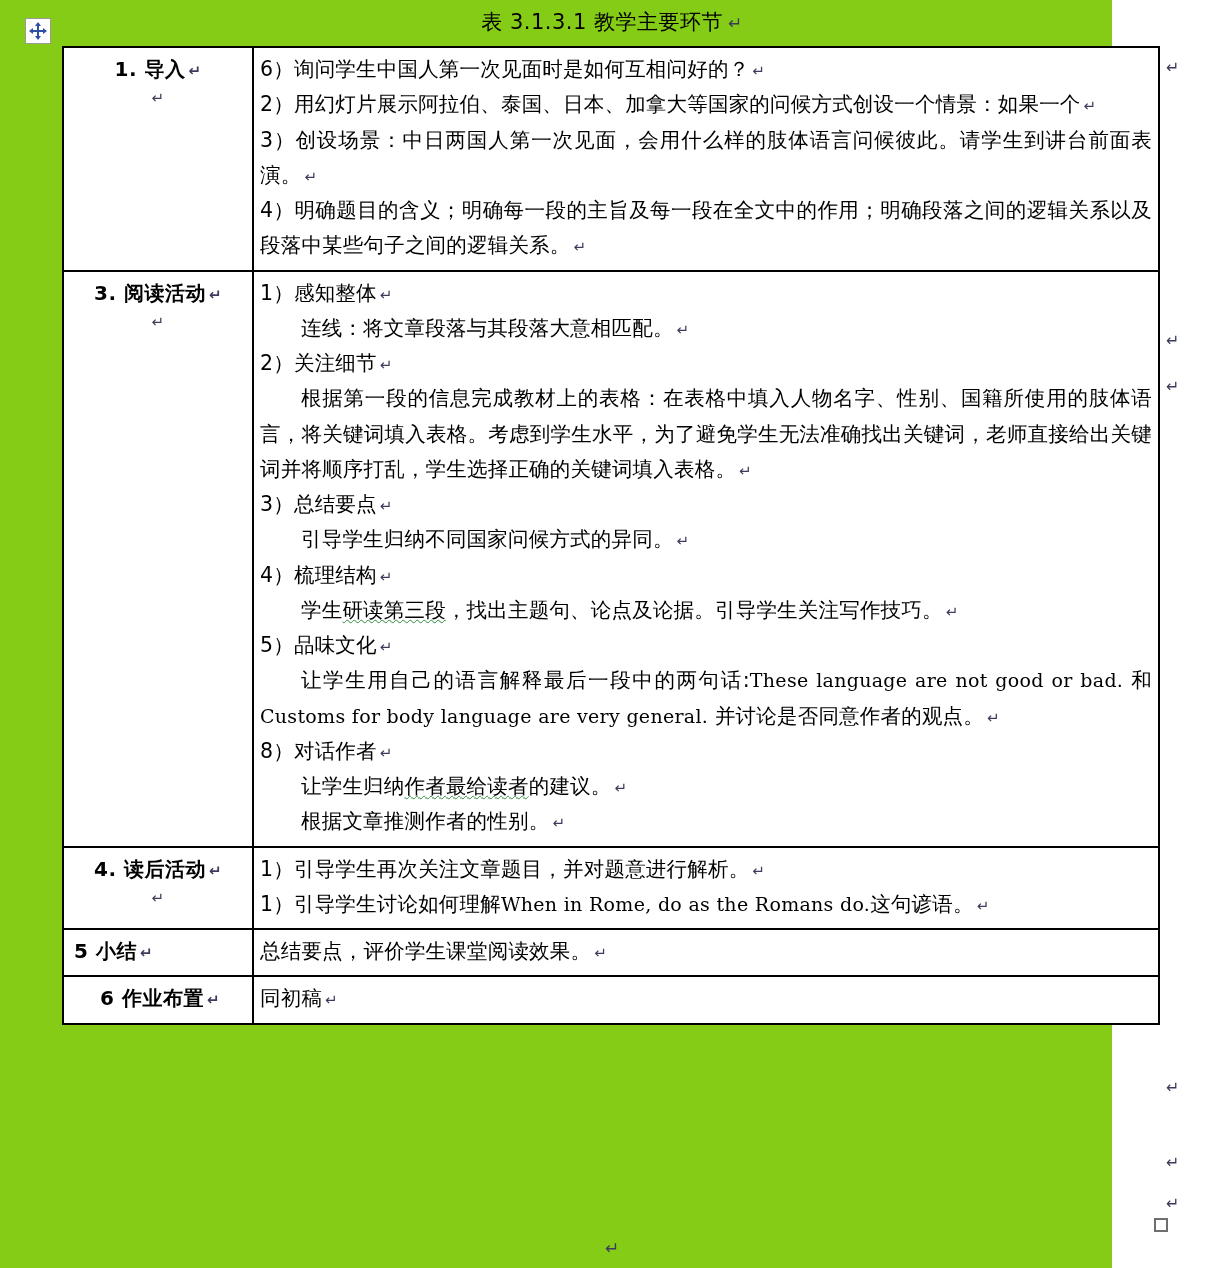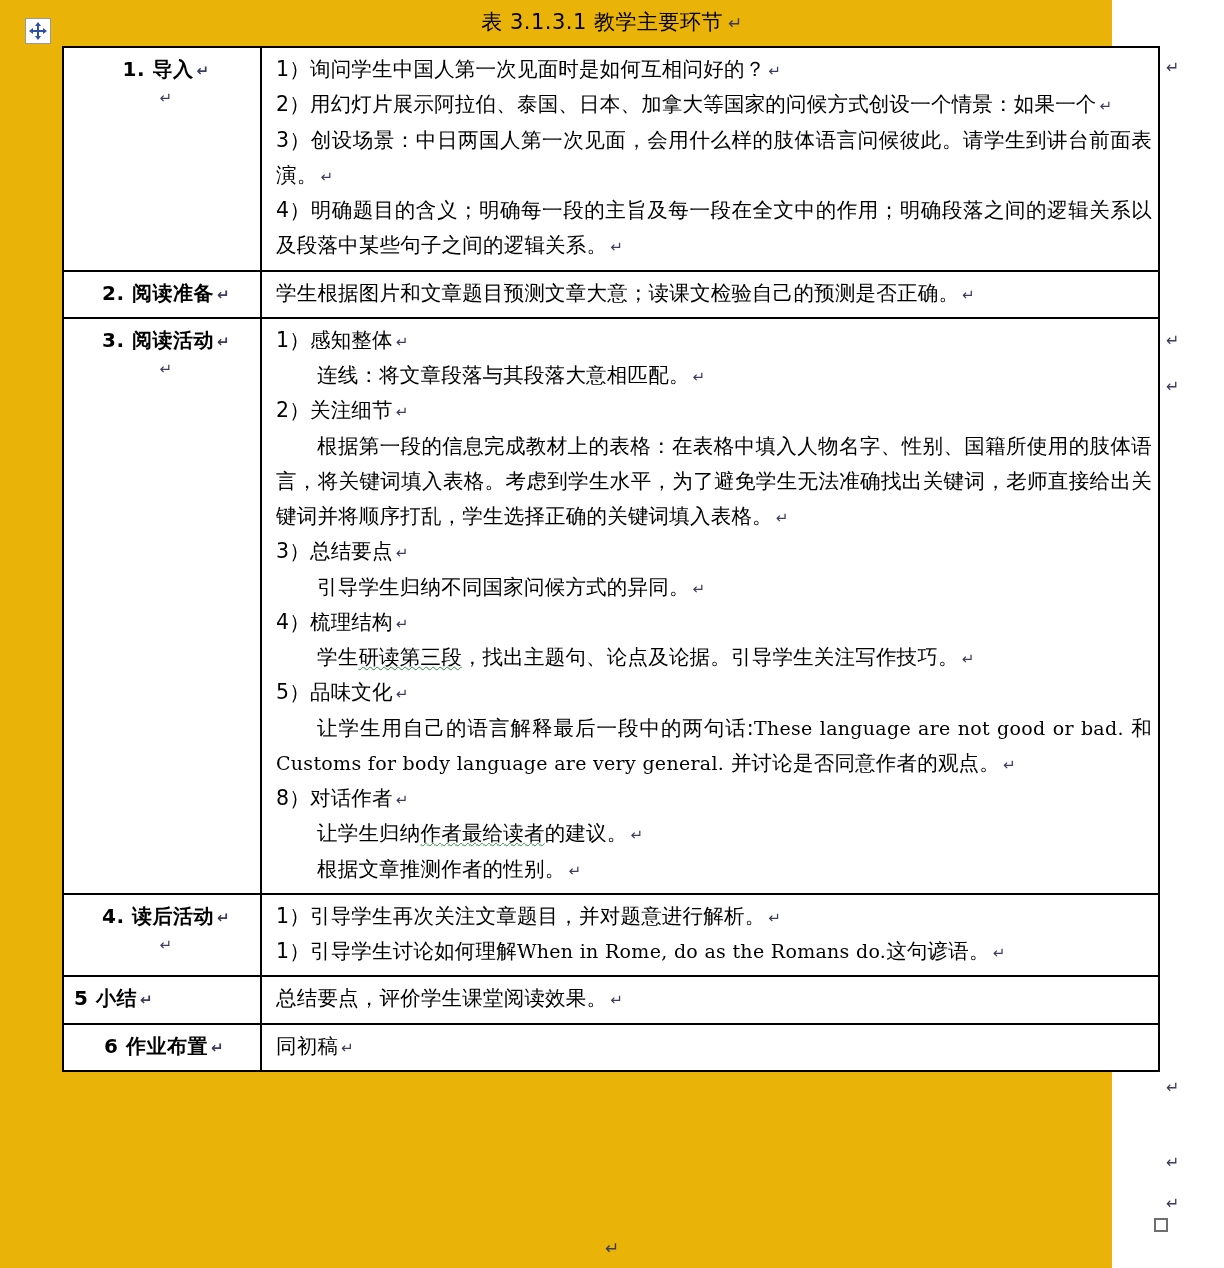--- a/index.html
+++ b/index.html
@@ -15,21 +15,21 @@
     color: #000000;
     overflow: hidden;
   }
 
   
   #page {
     position: absolute;
     left: 0; top: 0;
     width: 1112px;
     height: 1268px;
-    background: #eab308;
+    background: #84cc16;
   }
 
   
   .move-handle {
     position: absolute;
     left: 25px;
     top: 18px;
     width: 26px;
     height: 26px;
     border: 1px solid #9a9a9a;
@@ -60,21 +60,21 @@
     left: 62px;
     top: 46px;
     width: 1098px;
     border-collapse: collapse;
     table-layout: fixed;
     background: #ffffff;
   }
   table.doc-table td {
     border: 2px solid #000000;
     vertical-align: top;
-    padding: 4px 6px 6px 14px;
+    padding: 4px 6px 6px 6px;
   }
   td.label-cell {
     width: 176px;
     text-align: center;
     font-weight: bold;
     font-size: 20px;
     line-height: 1.72;
     letter-spacing: 0.5px;
   }
   td.label-cell .pm2 {
@@ -165,35 +165,27 @@
 
   <table class="doc-table">
     <tbody>
 
       <tr>
         <td class="label-cell">
           <div><span>1. 导入</span><span class="pm">↵</span></div>
           <span class="pm2">↵</span>
         </td>
         <td class="body-cell">
-          <div class="line just"><span>1）询问学生中国人第一次见面时是如何互相问好的？</span><span class="pm">↵</span></div>
+          <div class="line just"><span>6）询问学生中国人第一次见面时是如何互相问好的？</span><span class="pm">↵</span></div>
           <div class="line just"><span>2）用幻灯片展示阿拉伯、泰国、日本、加拿大等国家的问候方式创设一个情景：如果一个</span><span class="pm">↵</span></div>
           <div class="line just"><span>3）创设场景：中日两国人第一次见面，会用什么样的肢体语言问候彼此。请学生到讲台前面表演。</span><span class="pm">↵</span></div>
           <div class="line just"><span>4）明确题目的含义；明确每一段的主旨及每一段在全文中的作用；明确段落之间的逻辑关系以及段落中某些句子之间的逻辑关系。</span><span class="pm">↵</span></div>
         </td>
       </tr>
 
-      <tr>
-        <td class="label-cell">
-          <div><span>2. 阅读准备</span><span class="pm">↵</span></div>
-        </td>
-        <td class="body-cell">
-          <div class="line just"><span>学生根据图片和文章题目预测文章大意；读课文检验自己的预测是否正确。</span><span class="pm">↵</span></div>
-        </td>
-      </tr>
 
       <tr>
         <td class="label-cell">
           <div><span>3. 阅读活动</span><span class="pm">↵</span></div>
           <span class="pm2">↵</span>
         </td>
         <td class="body-cell">
 
           <div class="line"><span>1）感知整体</span><span class="pm">↵</span></div>
           <div class="line ind just"><span>连线：将文章段落与其段落大意相匹配。</span><span class="pm">↵</span></div>

